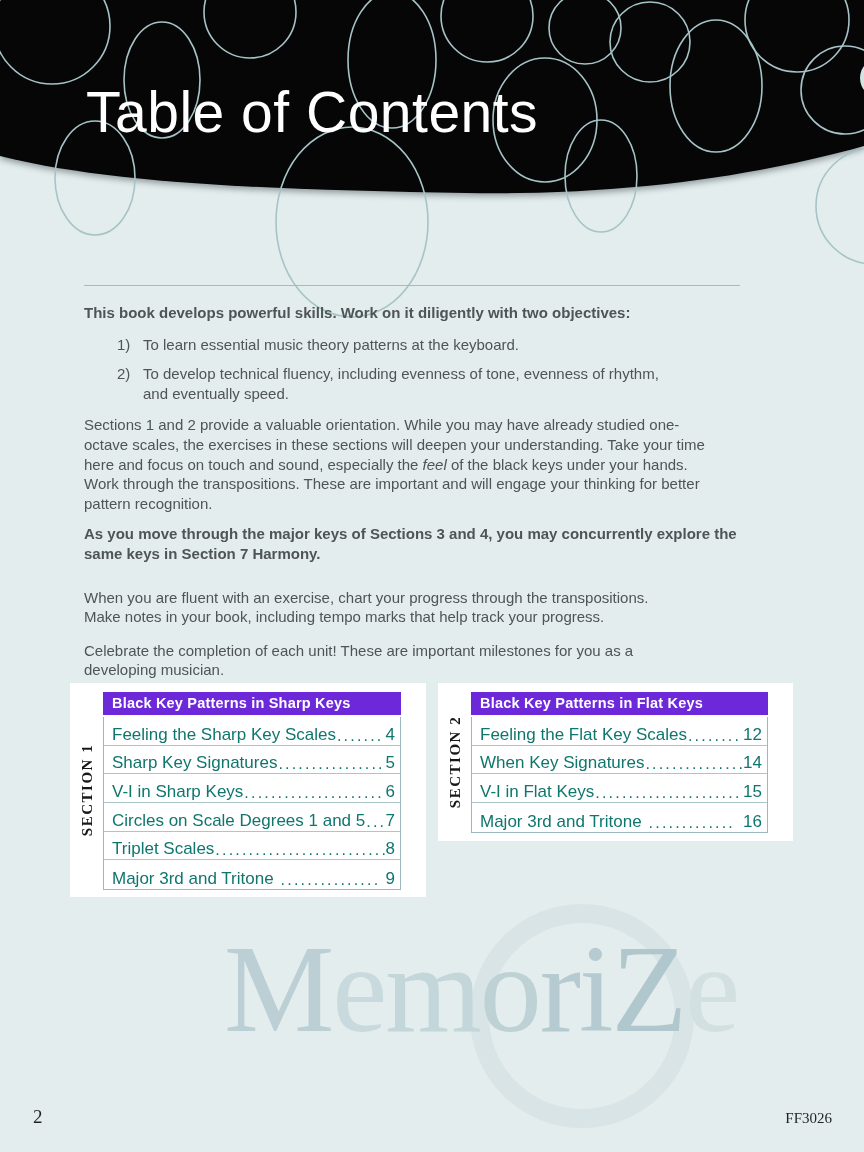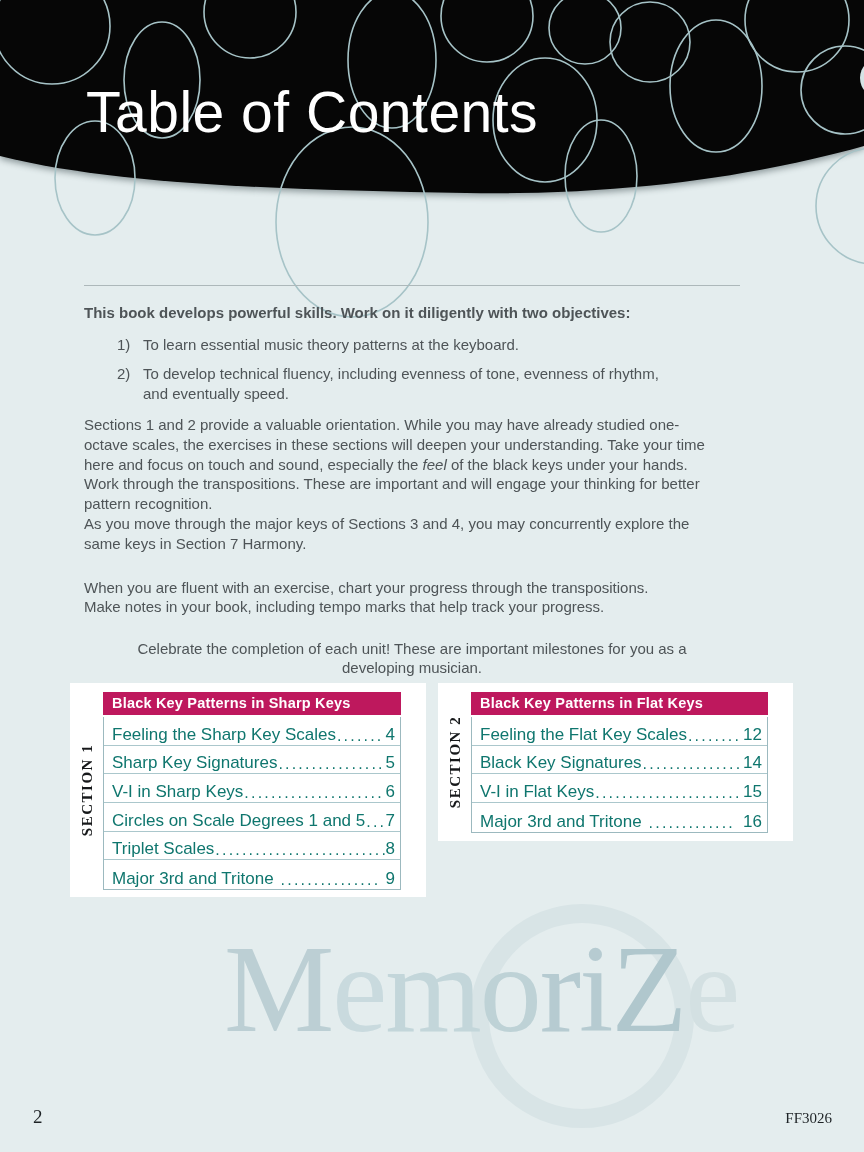--- a/index.html
+++ b/index.html
@@ -19,37 +19,37 @@
   .intro{position:absolute;left:84px;top:278px;z-index:4;color:#4e5457;
          font-size:15px;line-height:19.6px;}
   .intro .rule{width:656px;border:none;border-top:1px solid #adb8ba;margin:7px 0 0 0;}
   .line{white-space:nowrap;}
   .p-lead{margin-top:17px;font-weight:bold;}
   .list-item{display:flex;margin-left:33px;}
   .li-1{margin-top:12px;}
   .li-2{margin-top:10px;}
   .list-num{width:26px;flex:none;}
   .p-2{margin-top:12px;}
-  .p-3{margin-top:1px;}
+  .p-3{margin-top:11px;font-weight:bold;}
   .p-4{margin-top:24px;}
-  .p-5{margin-top:22px;text-align:center;}
+  .p-5{margin-top:14px;}
   .ital{font-style:italic;}
   
   .card{position:absolute;background:#ffffff;z-index:5;}
   .card-1{left:70px;top:683px;width:356px;height:214px;}
   .card-2{left:438px;top:683px;width:355px;height:158px;}
   .vlabel{
     position:absolute;left:9px;top:50%;
     writing-mode:vertical-rl;transform:translateY(-50%) rotate(180deg);
     font-family:"Liberation Serif",serif;font-weight:bold;font-size:15px;
     letter-spacing:1.5px;color:#16181a;white-space:nowrap;
   }
   .toc{position:absolute;left:33px;top:9px;right:25px;}
   .toc-header{
-    background:#be185d;color:#ffffff;
+    background:#6d28d9;color:#ffffff;
     font-family:"Liberation Sans",sans-serif;font-weight:bold;font-size:14.5px;
     padding:3px 0 4px 9px;letter-spacing:.2px;border-bottom:2px solid #ffffff;
     white-space:nowrap;
   }
   .toc-body{border:1px solid #9cb9bf;border-top:none;}
   .toc-row{
     height:28.7px;box-sizing:border-box;display:flex;align-items:flex-end;
     padding:6px 5px 0 8px;border-bottom:1px solid #abc7cc;
     font-family:Liberation Sans, sans-serif;font-size:17px;color:#0f766e;
   }
@@ -190,21 +190,21 @@
   <div class="vlabel">SECTION 2</div>
   <div class="toc">
     <div class="toc-header">Black Key Patterns in Flat Keys</div>
     <div class="toc-body">
       <div class="toc-row">
           <span class="toc-title">Feeling the Flat Key Scales</span>
           <span class="dots">................................................................................</span>
           <span class="toc-page">12</span>
         </div>
       <div class="toc-row">
-          <span class="toc-title">Black Key Signatures</span>
+          <span class="toc-title">When Key Signatures</span>
           <span class="dots">................................................................................</span>
           <span class="toc-page">14</span>
         </div>
       <div class="toc-row">
           <span class="toc-title">V-I in Flat Keys</span>
           <span class="dots">................................................................................</span>
           <span class="toc-page">15</span>
         </div>
       <div class="toc-row">
           <span class="toc-title">Major 3rd and Tritone</span>

